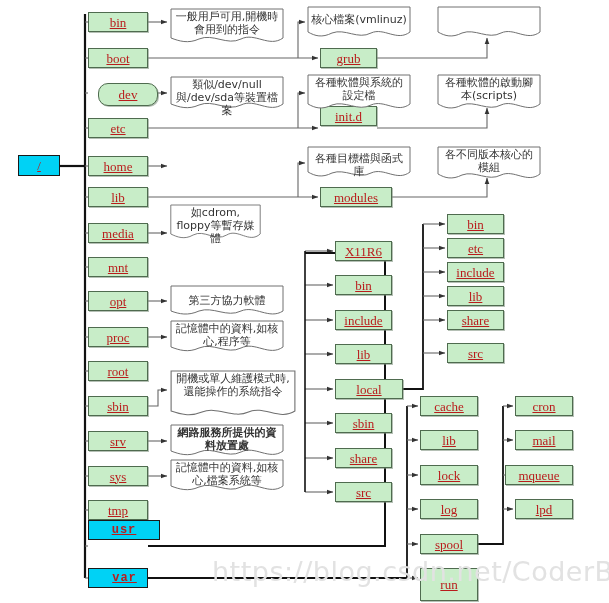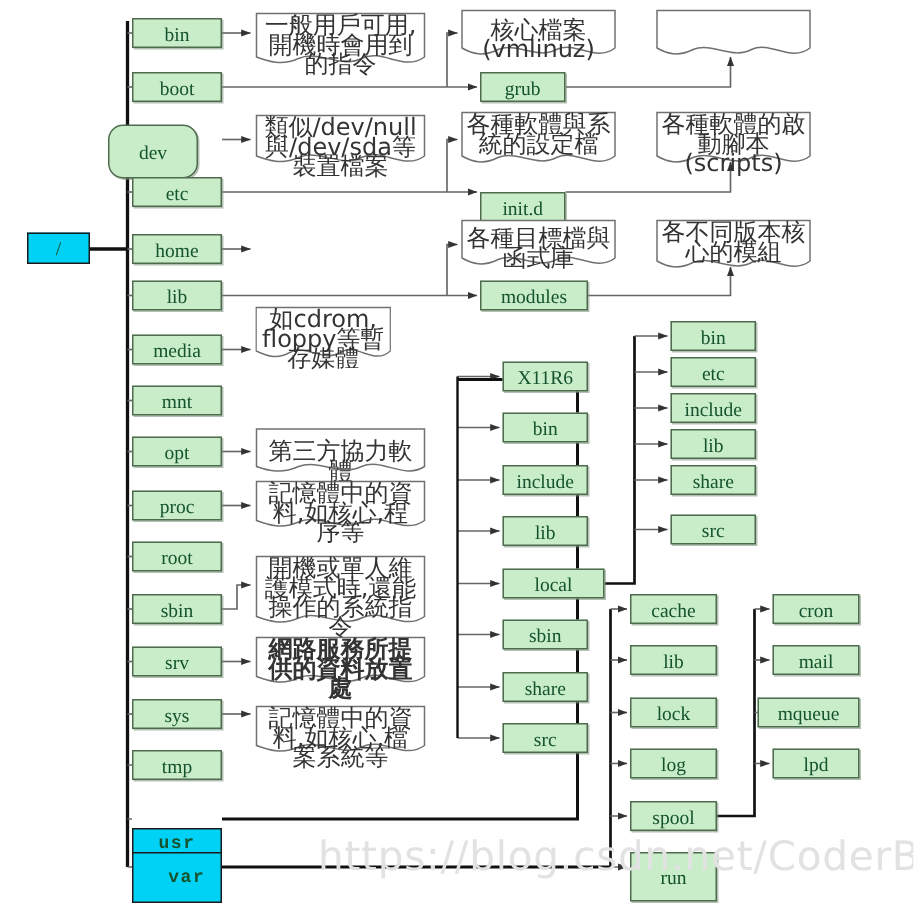--- a/index.html
+++ b/index.html
@@ -22,29 +22,30 @@
     top: 0;
     width: 609px;
     height: 603px;
     pointer-events: none;
   }
   .node {
     position: absolute;
     box-sizing: border-box;
     border: 1px solid #4f6b4f;
     background: #c8edc8;
-    color: #14532d;
+    color: #b91c1c;
     display: flex;
     align-items: center;
     justify-content: center;
     font-family: "Liberation Serif", "DejaVu Serif", serif;
     font-size: 13px;
     line-height: 1;
     white-space: nowrap;
     box-shadow: 1px 1px 0 rgba(120,140,120,0.55);
+    text-decoration: underline;
   }
   .node.root {
     background: #00d2f5;
     border: 1px solid #1a1a1a;
     box-shadow: none;
     font-size: 13px;
   }
   .node.cyan {
     background: #00d2f5;
     border: 1px solid #1a1a1a;
@@ -52,21 +53,21 @@
     font-family: "Liberation Mono", "DejaVu Sans Mono", monospace;
     font-weight: bold;
     font-size: 12px;
     letter-spacing: 1px;
   }
   .desc {
     position: absolute;
     box-sizing: border-box;
     color: #333333;
     font-family: "DejaVu Sans", "Liberation Sans", sans-serif;
-    font-size: 16px;
+    font-size: 11px;
     line-height: 13px;
     text-align: center;
     display: flex;
     align-items: flex-start;
     justify-content: center;
     padding: 2px 4px 0 4px;
     z-index: 3;
   }
   .desc .dtxt {
     position: relative;
@@ -240,35 +241,35 @@
     <span class="dtxt" style="padding-top:7px;display:block;">第三方協力軟體</span>
   </div>
 
   <div class="desc" style="left:170px;top:320px;width:114px;height:35px;">
     <svg class="descshape" viewBox="0 0 114 35" preserveAspectRatio="none">
       <path d="M1,1 H113 V27 C99,37 85,21 71,28 C57,35 43,22 29,28 C18,33 9,30 1,27 Z" fill="#ffffff" stroke="#707070" stroke-width="1"></path>
     </svg>
     <span class="dtxt">記憶體中的資料,如核心,程序等</span>
   </div>
 
-  <div class="desc" style="left:170px;top:370px;width:114px;height:50px;">
+  <div class="desc" style="left:170px;top:370px;width:126px;height:50px;">
     <svg class="descshape" viewBox="0 0 114 50" preserveAspectRatio="none">
       <path d="M1,1 H113 V41 C99,51 85,35 71,42 C57,49 43,36 29,42 C18,47 9,44 1,41 Z" fill="#ffffff" stroke="#707070" stroke-width="1"></path>
     </svg>
     <span class="dtxt">開機或單人維護模式時,還能操作的系統指令</span>
   </div>
 
   <div class="desc" style="left:170px;top:424px;width:114px;height:35px;font-weight:bold;">
     <svg class="descshape" viewBox="0 0 114 35" preserveAspectRatio="none">
       <path d="M1,1 H113 V27 C99,37 85,21 71,28 C57,35 43,22 29,28 C18,33 9,30 1,27 Z" fill="#ffffff" stroke="#707070" stroke-width="1"></path>
     </svg>
     <span class="dtxt">網路服務所提供的資料放置處</span>
   </div>
 
-  <div class="desc" style="left:170px;top:459px;width:114px;height:35px;margin-top:11px;">
+  <div class="desc" style="left:170px;top:459px;width:114px;height:35px;">
     <svg class="descshape" viewBox="0 0 114 35" preserveAspectRatio="none">
       <path d="M1,1 H113 V27 C99,37 85,21 71,28 C57,35 43,22 29,28 C18,33 9,30 1,27 Z" fill="#ffffff" stroke="#707070" stroke-width="1"></path>
     </svg>
     <span class="dtxt">記憶體中的資料,如核心,檔案系統等</span>
   </div>
 
   <div class="desc" style="left:307px;top:6px;width:104px;height:34px;">
     <svg class="descshape" viewBox="0 0 104 34" preserveAspectRatio="none">
       <path d="M1,1 H103 V26 C90,36 77,21 64,27 C51,34 38,22 25,27 C15,32 8,30 1,26 Z" fill="#ffffff" stroke="#707070" stroke-width="1"></path>
     </svg>
@@ -312,21 +313,21 @@
   <div class="node root" style="left:18px;top:155px;width:42px;height:21px;">
     <span>/</span>
   </div>
 
   <div class="node" style="left:88px;top:12px;width:60px;height:20px;">
     <span>bin</span>
     </div>
   <div class="node" style="left:88px;top:48px;width:60px;height:20px;">
     <span>boot</span>
     </div>
-  <div class="node" style="left:72px;top:83px;width:60px;height:36px;border-radius:10px;">
+  <div class="node" style="left:98px;top:83px;width:60px;height:23px;border-radius:10px;">
     <span>dev</span>
     </div>
   <div class="node" style="left:88px;top:118px;width:60px;height:20px;">
     <span>etc</span>
     </div>
   <div class="node" style="left:88px;top:156px;width:60px;height:20px;">
     <span>home</span>
     </div>
   <div class="node" style="left:88px;top:187px;width:60px;height:20px;">
     <span>lib</span>
@@ -351,31 +352,31 @@
     </div>
   <div class="node" style="left:88px;top:431px;width:60px;height:20px;">
     <span>srv</span>
     </div>
   <div class="node" style="left:88px;top:466px;width:60px;height:20px;">
     <span>sys</span>
     </div>
   <div class="node" style="left:88px;top:500px;width:60px;height:20px;">
     <span>tmp</span>
     </div>
-  <div class="node cyan" style="left:88px;top:552px;width:60px;height:20px;">
+  <div class="node cyan" style="left:88px;top:520px;width:72px;height:20px;">
     <span>usr</span>
     </div>
-  <div class="node cyan" style="left:88px;top:568px;width:60px;height:34px;padding-left:13px;">
+  <div class="node cyan" style="left:88px;top:568px;width:60px;height:20px;padding-left:13px;">
     <span>var</span>
     </div>
 
   <div class="node" style="left:320px;top:48px;width:57px;height:20px;">
     <span>grub</span>
     </div>
-  <div class="node" style="left:320px;top:128px;width:57px;height:20px;">
+  <div class="node" style="left:320px;top:106px;width:57px;height:20px;">
     <span>init.d</span>
     </div>
   <div class="node" style="left:320px;top:187px;width:72px;height:20px;">
     <span>modules</span>
     </div>
 
   <div class="node" style="left:335px;top:241px;width:57px;height:20px;">
     <span>X11R6</span>
     </div>
   <div class="node" style="left:335px;top:275px;width:57px;height:20px;">

